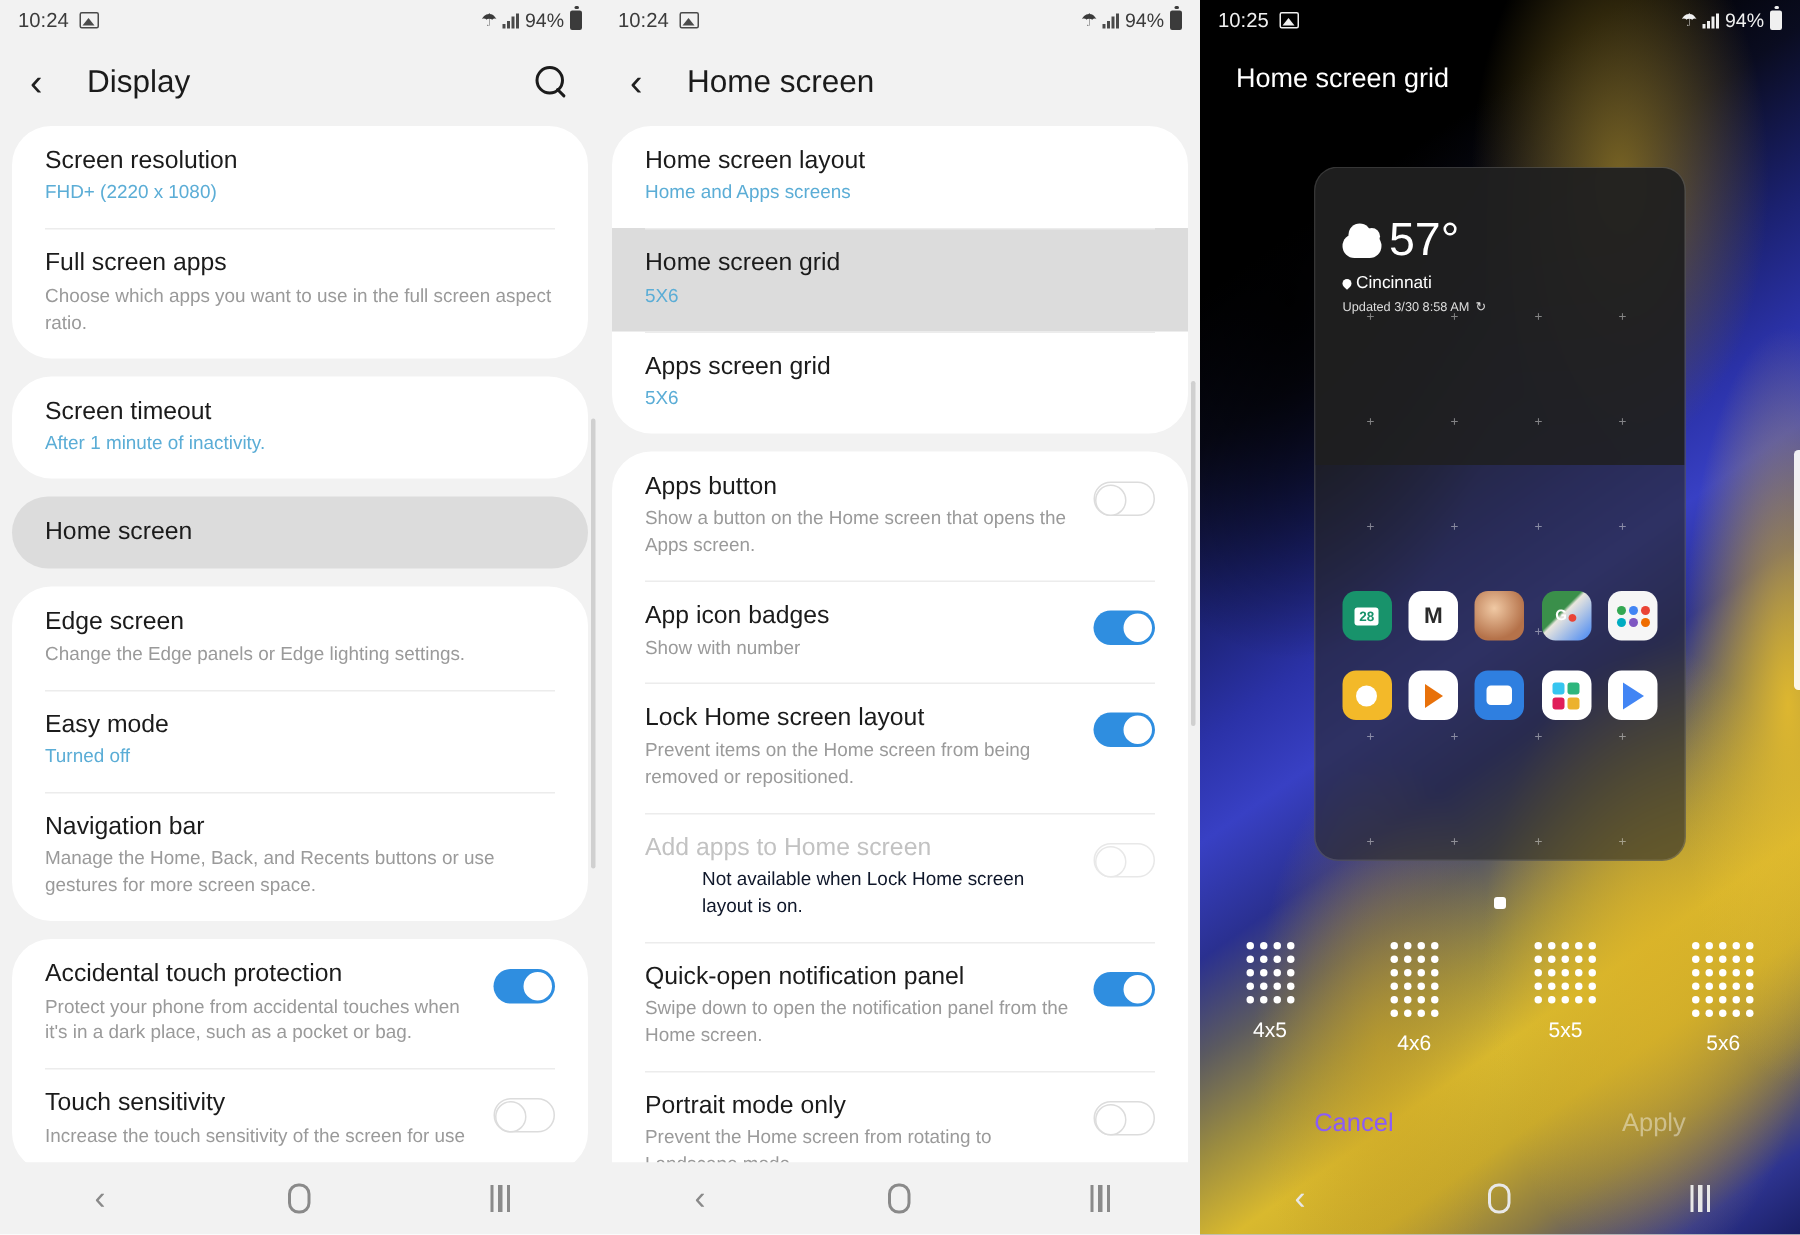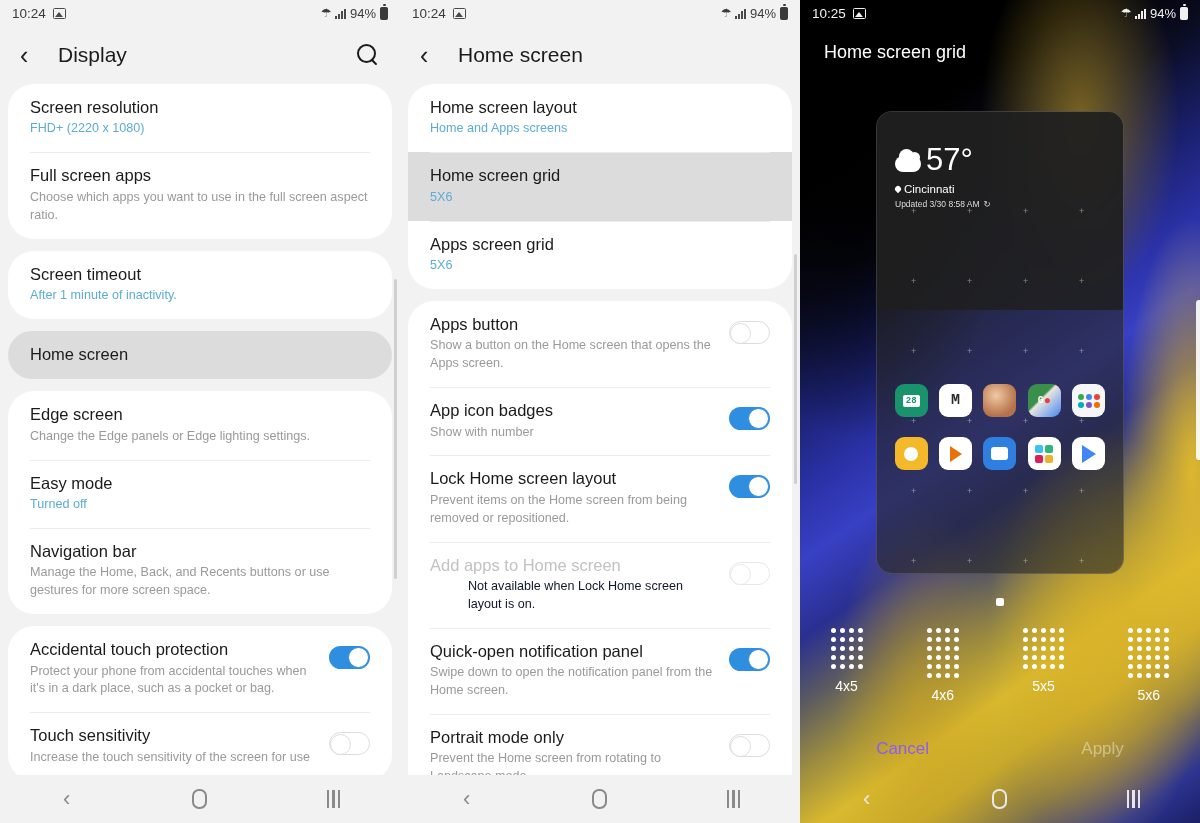--- a/index.html
+++ b/index.html
@@ -183,21 +183,21 @@
   .wx-cloud::before{content:"";position:absolute;width:15px;height:15px;border-radius:50%;background:#fff;left:4px;top:-7px;}
   .wx-cloud::after{content:"";position:absolute;width:11px;height:11px;border-radius:50%;background:#fff;left:14px;top:-4px;}
   .wx-temp { font-size:31px; font-weight:300; line-height:1; }
   .wx-loc { font-size:11.5px; margin-top:8px; display:flex; align-items:center; gap:3px;}
   .pin { width:6px;height:6px;border-radius:50% 50% 50% 0; background:#fff; transform:rotate(-45deg); display:inline-block;}
   .wx-upd { font-size:8.5px; color:#ddd; margin-top:4px; display:flex; align-items:center; gap:4px;}
 
   .grid-dots { position:absolute; inset:0; z-index:1; }
   .gd { position:absolute; color:rgba(255,255,255,0.45); font-size:9px; line-height:1;}
 
-  .app-rows { position:absolute; z-index:2; left:0; right:0; top:272px;font-family:Liberation Mono, monospace; }
+  .app-rows { position:absolute; z-index:2; left:0; right:0; top:282px; }
   .app-row { display:flex; justify-content:space-around; padding:0 12px; margin-bottom:20px;}
   .app { width:33px;height:33px;border-radius:9px; position:relative; overflow:hidden;
          display:flex;align-items:center;justify-content:center; font-size:11px; }
   .page-dot { position:absolute; z-index:3; left:50%; top:598px; transform:translateX(-50%);
               width:8px;height:8px;background:#fff;border-radius:2px;}
 
   .grid-choices {
     position:absolute; z-index:3; left:0; right:0; top:628px;
     display:flex; justify-content:space-around; padding:0 22px;gap:47px;
   }

